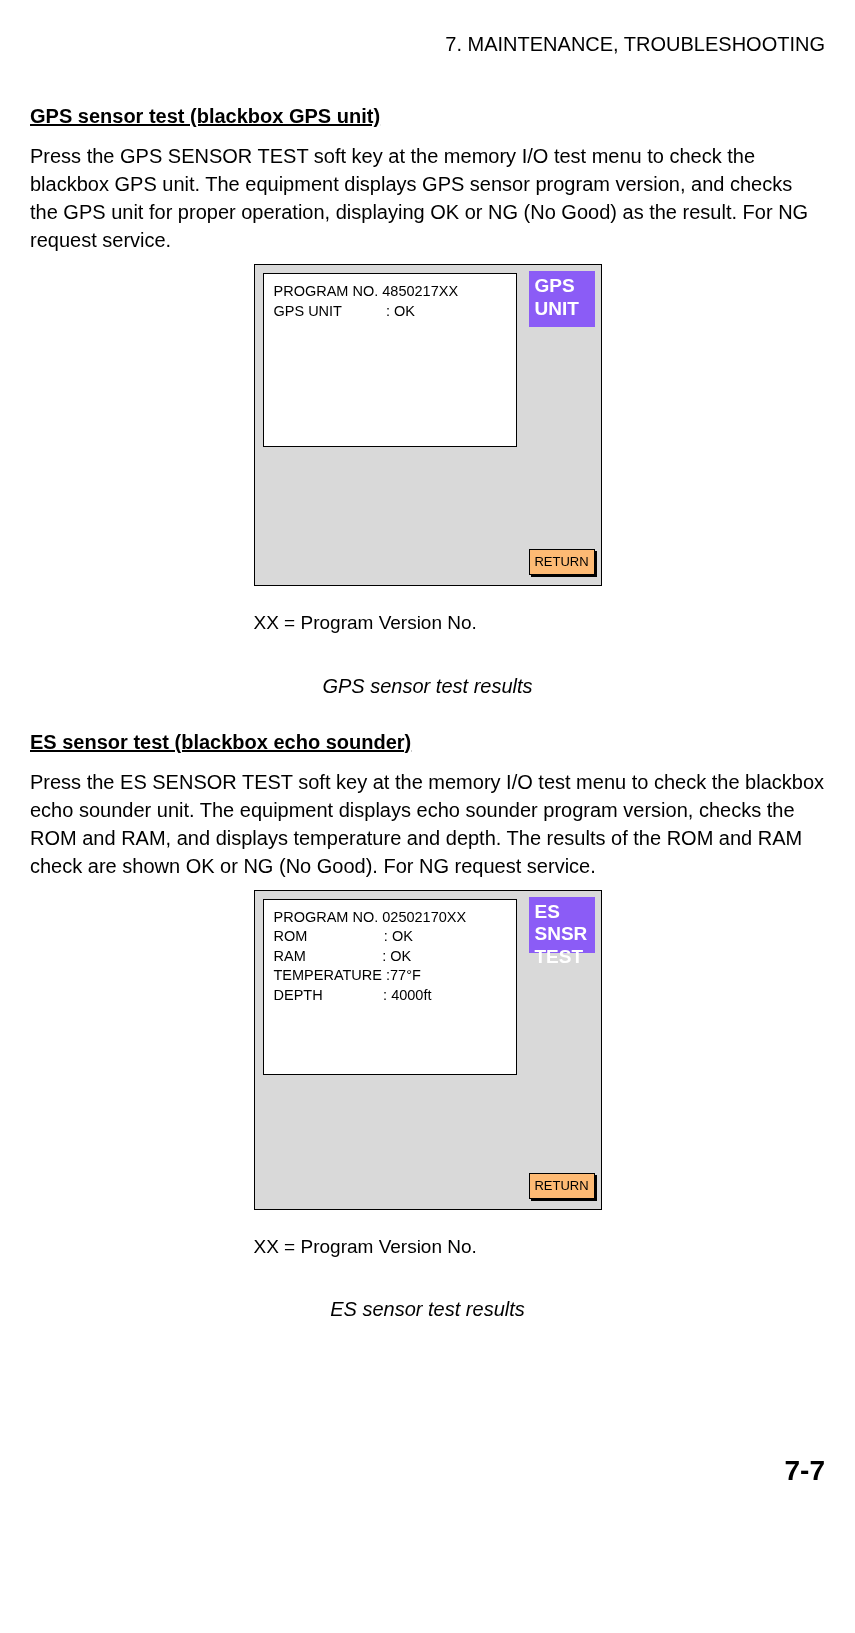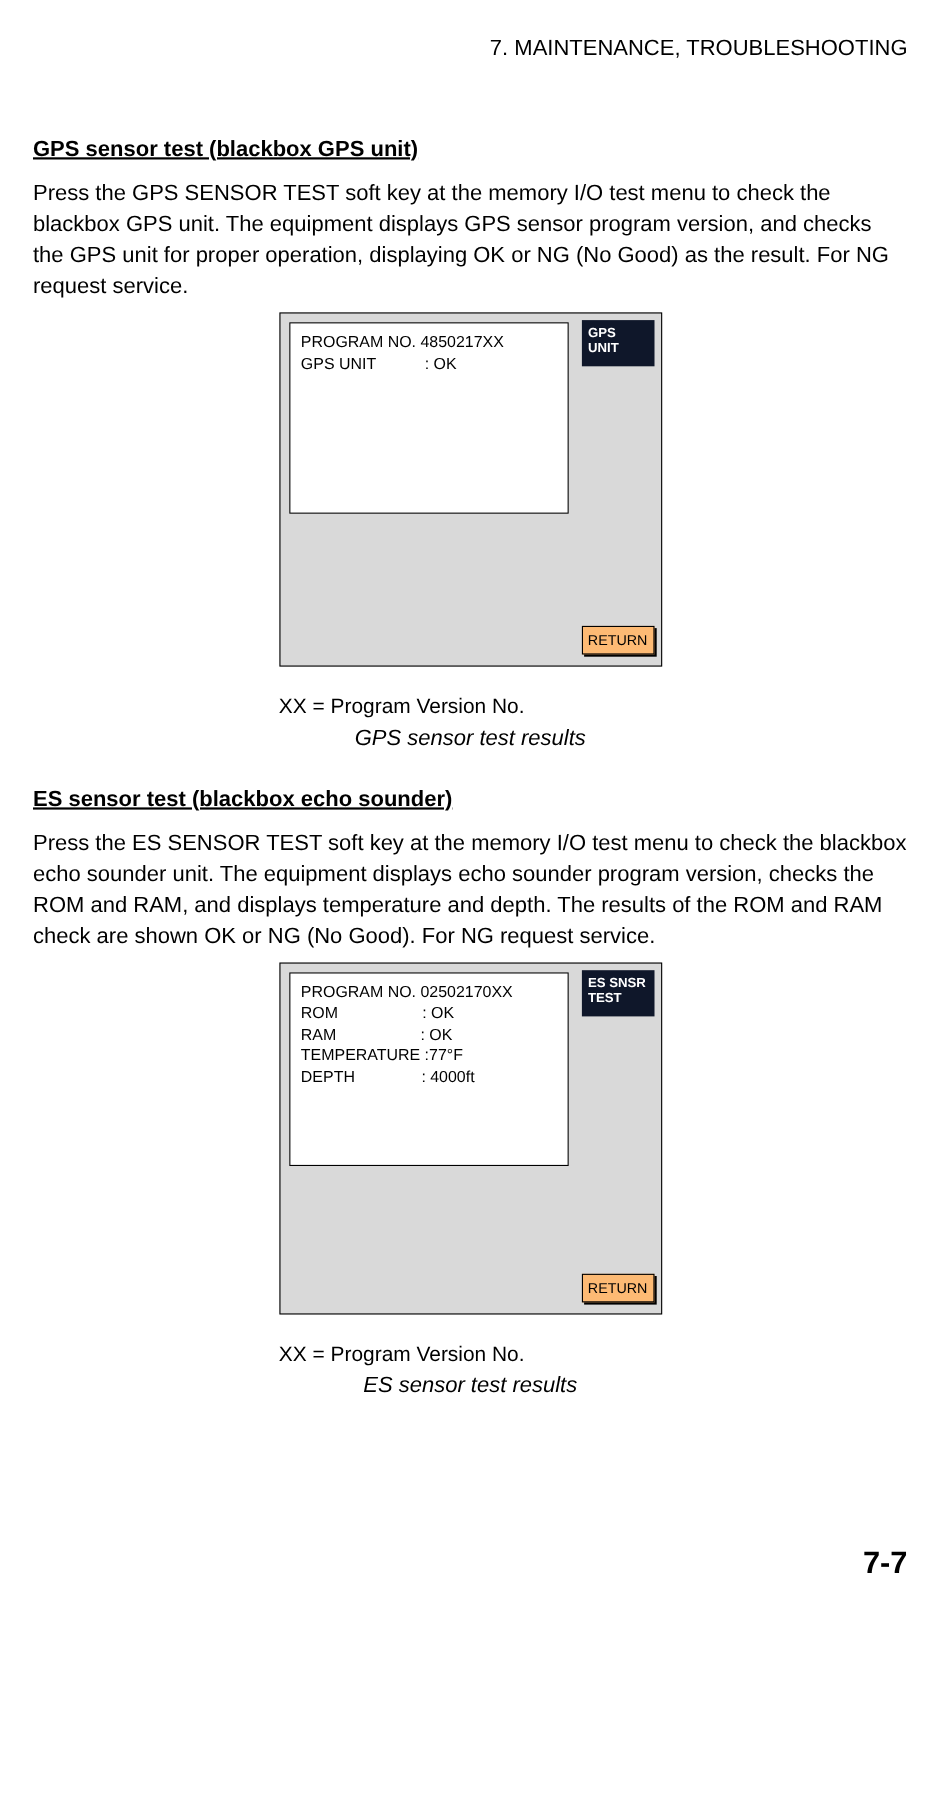--- a/index.html
+++ b/index.html
@@ -7,21 +7,21 @@
       font-size: 20px;
       margin: 0;
       padding: 30px 30px 30px 30px;
       width: 795px;
       line-height: 1.4;
       color: #000;
     }
     .header-right {
       text-align: right;
       font-size: 20px;
-      margin-bottom: 64px;
+      margin-bottom: 44px;
     }
     .section-heading {
       font-weight: bold;
       text-decoration: underline;
       margin-top: 20px;
       margin-bottom: 12px;
       font-size: 20px;
     }
     .body-text {
       font-size: 20px;
@@ -62,24 +62,24 @@
     }
     .info-row {
       white-space: pre;
       font-family: Arial, Helvetica, sans-serif;
     }
     .softkey-selected {
       position: absolute;
       right: 6px;
       top: 6px;
       width: 66px;
-      height: 42px;
-      background: #0f172a;
+      height: 56px;
+      background: #8b5cf6;
       color: #fff;
-      font-size: 12px;
+      font-size: 19px;
       font-weight: bold;
       line-height: 1.2;
       padding: 4px 6px;
       box-sizing: border-box;
     }
     .softkey-return {
       position: absolute;
       right: 6px;
       bottom: 10px;
       width: 66px;
@@ -95,21 +95,21 @@
     }
     .fig-note {
       width: 348px;
       font-size: 19px;
       margin-top: 24px;
     }
     .fig-caption {
       font-style: italic;
       font-size: 20px;
       text-align: center;
-      margin-top: 0;
+      margin-top: 35px;
       margin-bottom: 8px;
     }
     .page-num {
       text-align: right;
       font-size: 28px;
       font-weight: bold;
       margin-top: 120px;
     }
   </style>
 </head>

